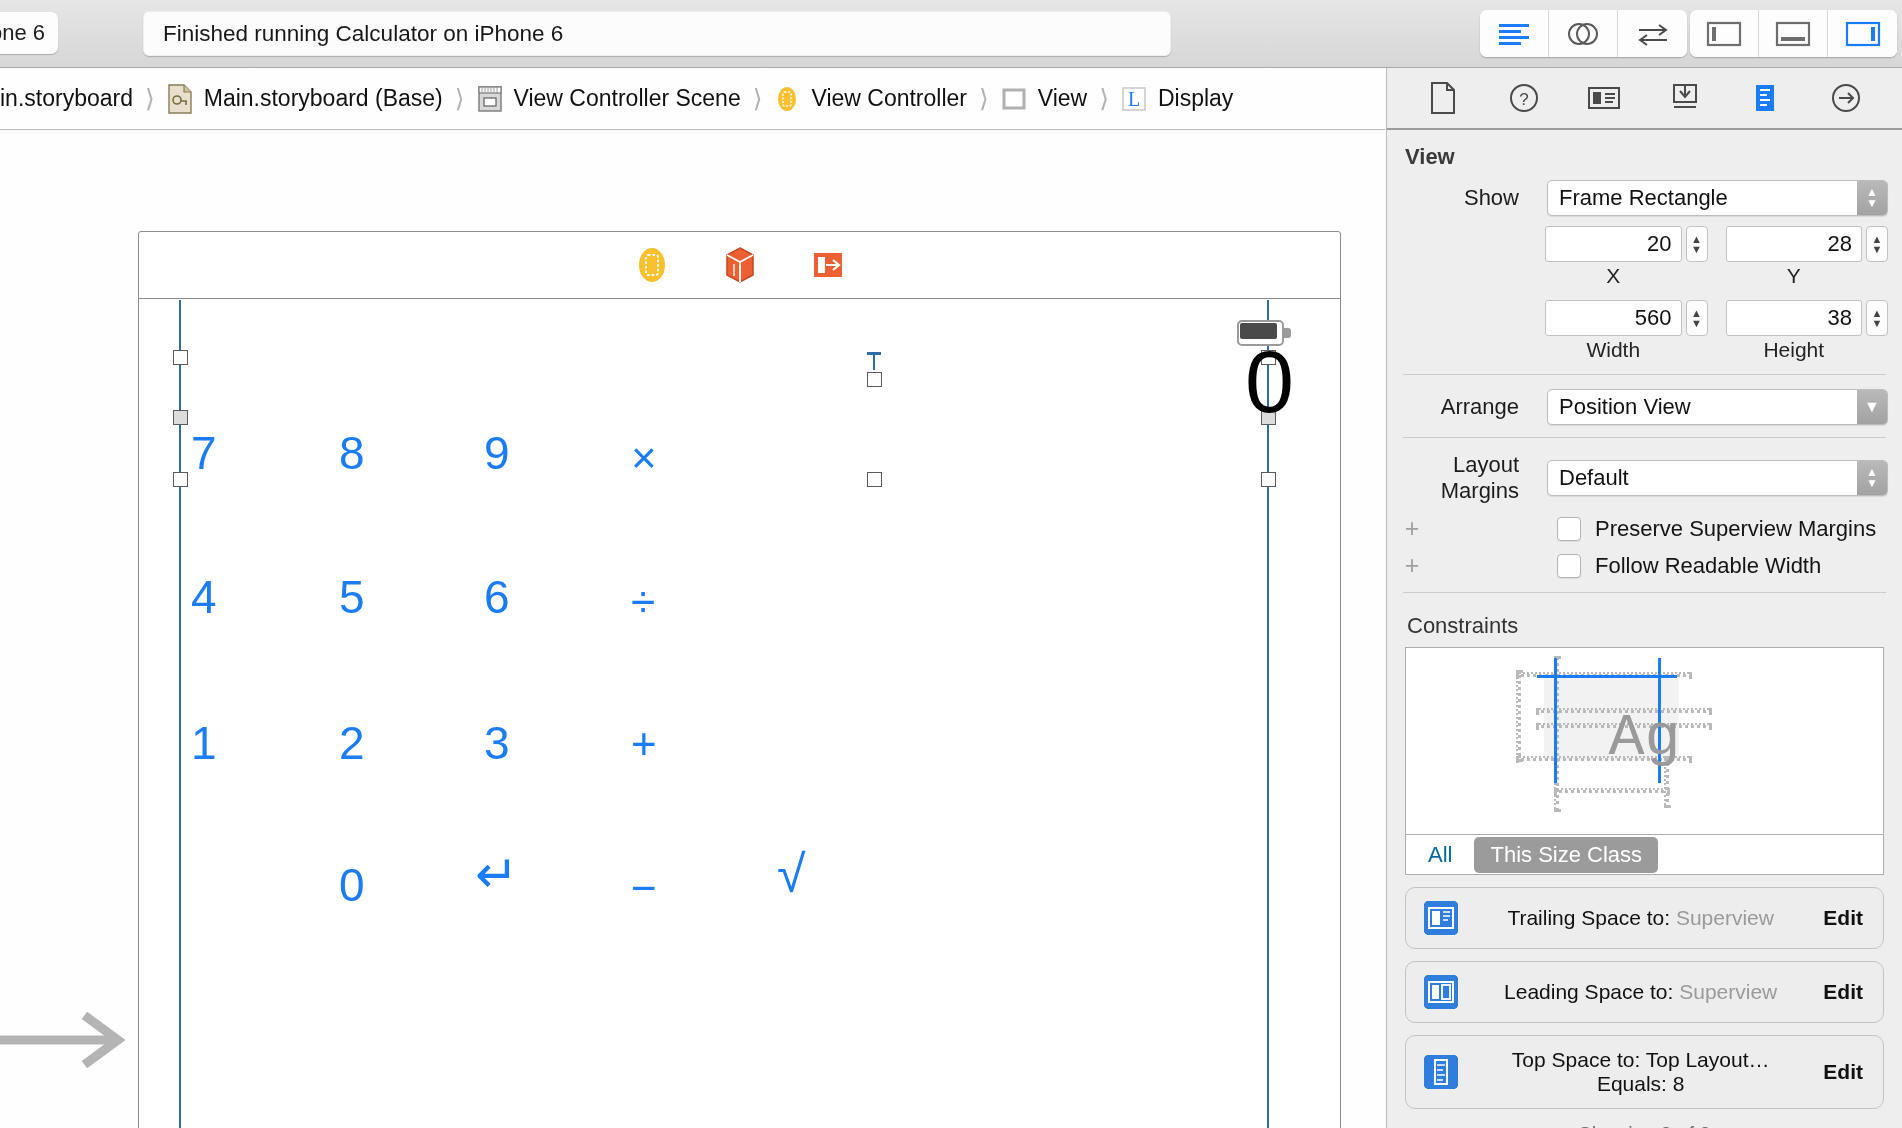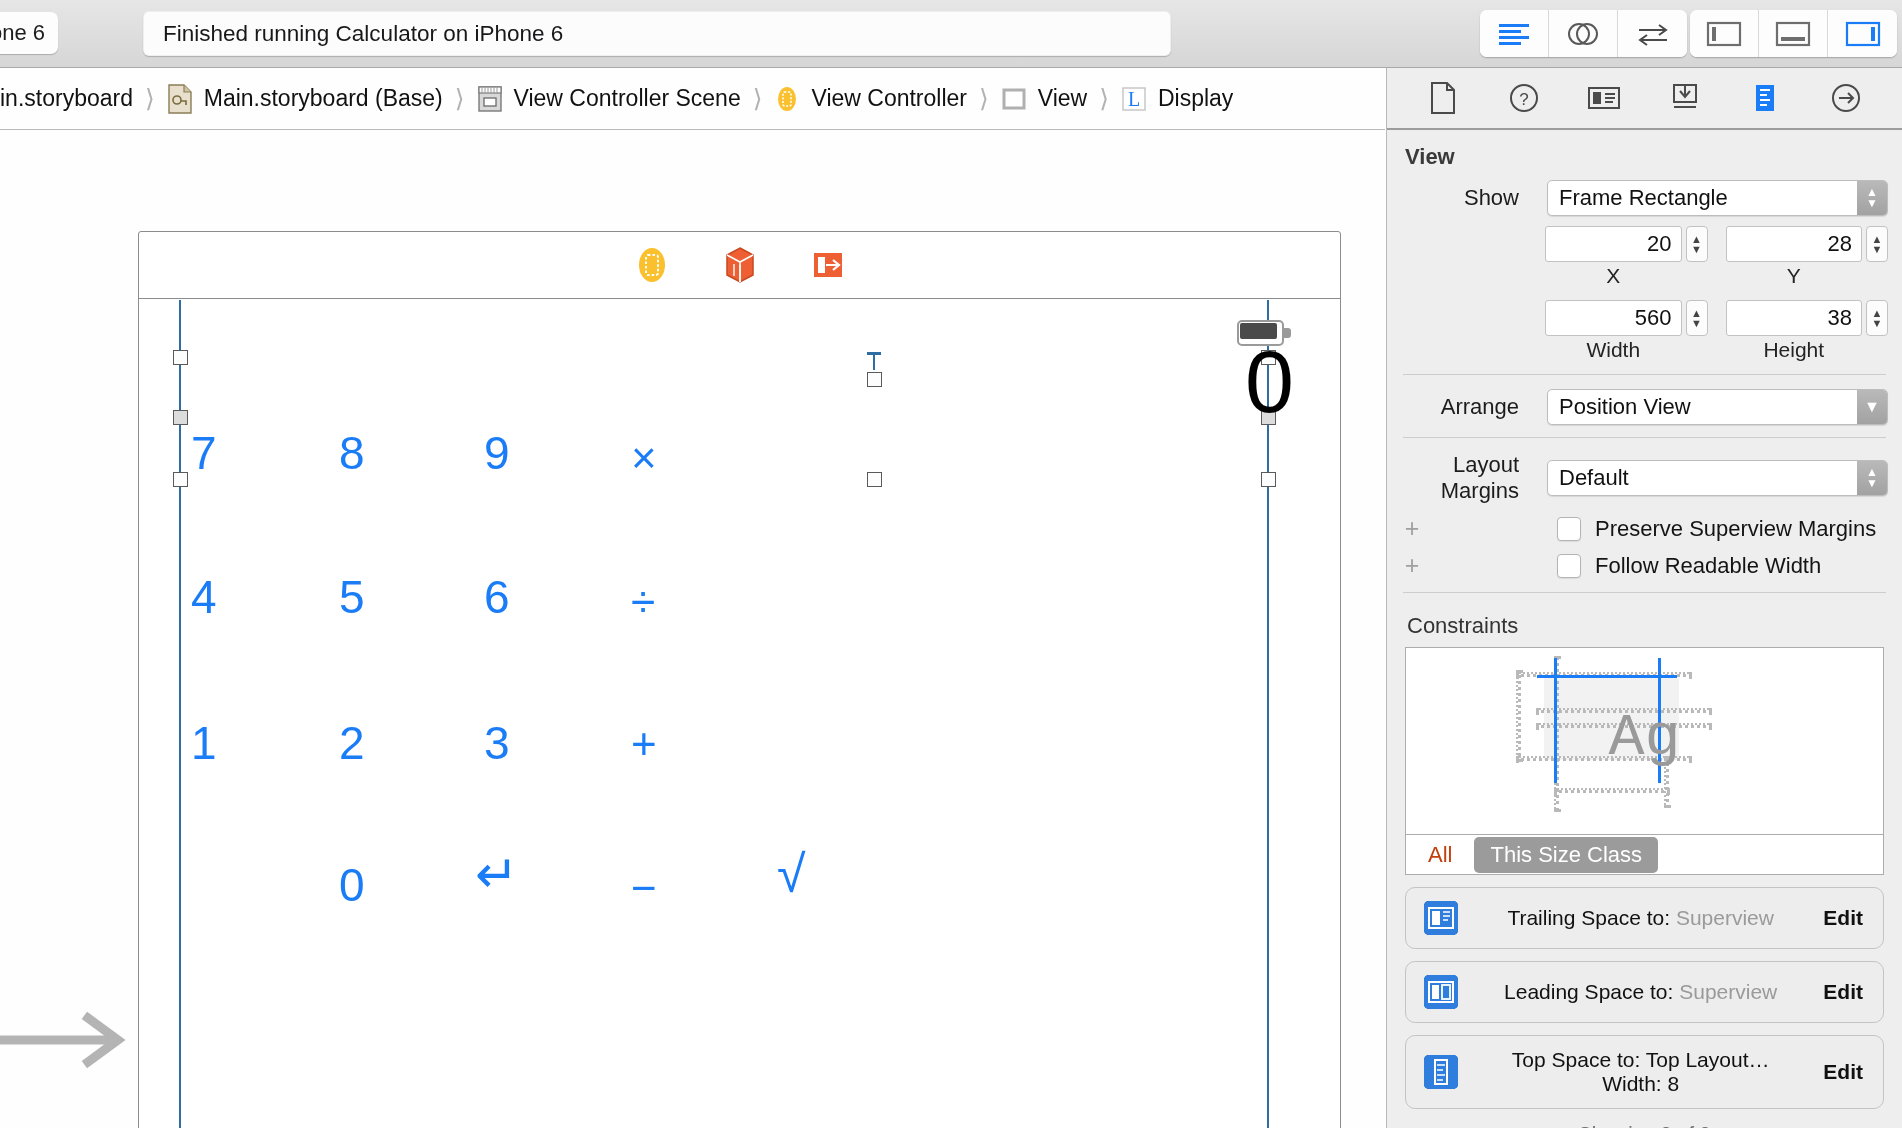--- a/index.html
+++ b/index.html
@@ -223,21 +223,21 @@
   .cp-box{
     position:absolute;left:138px;top:30px;width:135px;height:82px;background:#f2f2f2;
   }
   .cp-bl{position:absolute;background:#1a7cf7;}
   .cp-dot{position:absolute;border-style:dotted;border-color:#b9b9b9;}
 
   .sizeclass-bar{
     margin:0 18px;background:#ffffff;border:1.5px solid #acacac;border-top:none;
     height:40px;display:flex;align-items:center;box-sizing:border-box;
   }
-  .sc-all{font-size:22px;color:#c2410c;padding:0 22px 0 22px;}
+  .sc-all{font-size:22px;color:#0369a1;padding:0 22px 0 22px;}
   .sc-pill{
     background:#9b9b9b;color:#fff;font-size:22px;border-radius:5px;
     padding:5px 16px;
   }
 
   .cstr-row{
     margin:12px 18px 0 18px;background:#ededed;
     border:1px solid #c4c4c4;border-radius:10px;
     height:62px;display:flex;align-items:center;box-sizing:border-box;
   }
@@ -675,21 +675,21 @@
             <rect x="11" y="5" width="12" height="24" fill="none" stroke="#ffffff" stroke-width="2"></rect>
             <path d="M13 10 H21 M13 15 H19 M13 20 H21 M13 25 H19" stroke="#ffffff" stroke-width="1.6"></path>
           </svg>
         </span>
         <span class="cstr-mid">
           <div class="cstr-line">
             <span>Top Space to:</span>
             <span>Top Layout…</span>
           </div>
           <div class="cstr-line">
-            <span>Width:</span>
+            <span>Equals:</span>
             <span>8</span>
           </div>
         </span>
         <span class="cstr-edit">Edit</span>
       </div>
 
       <div class="showing">Showing 3 of 3</div>
 
     </div>
   </div>

